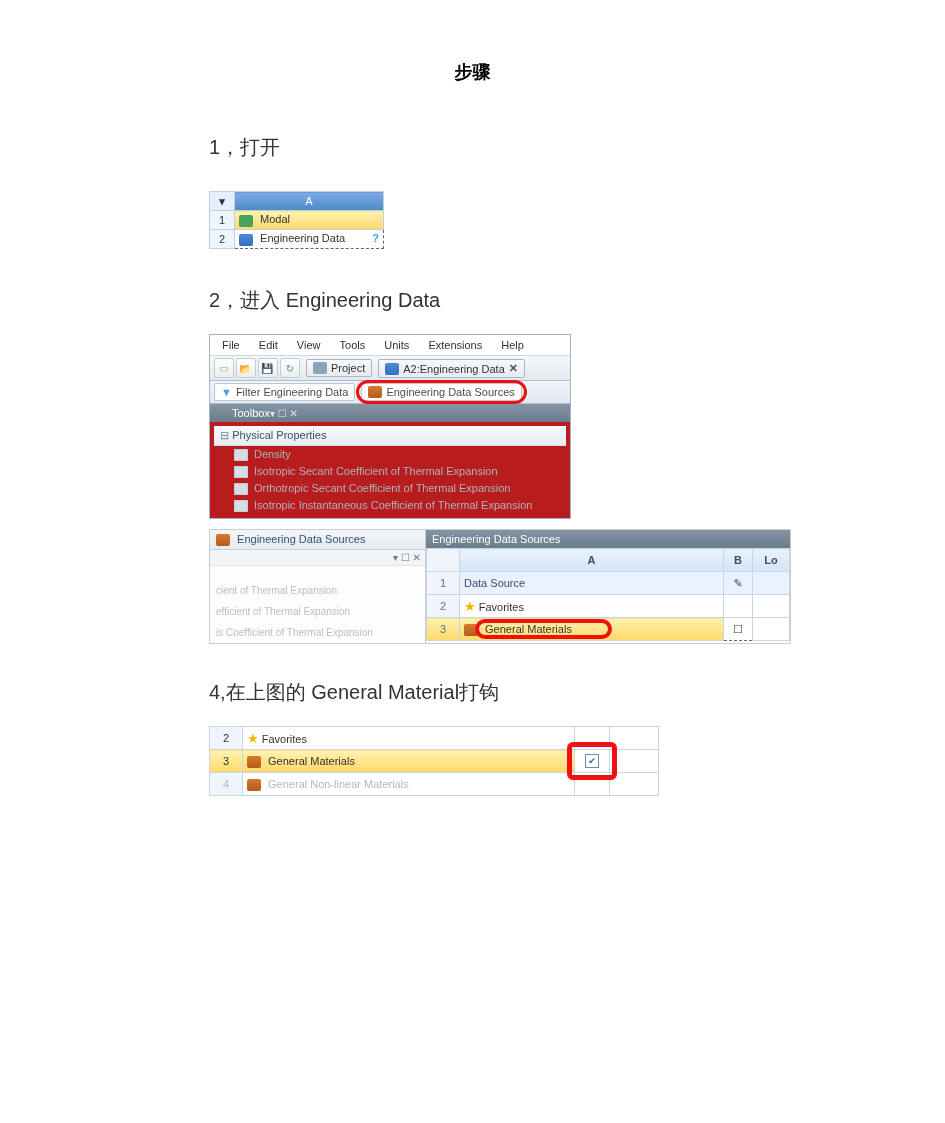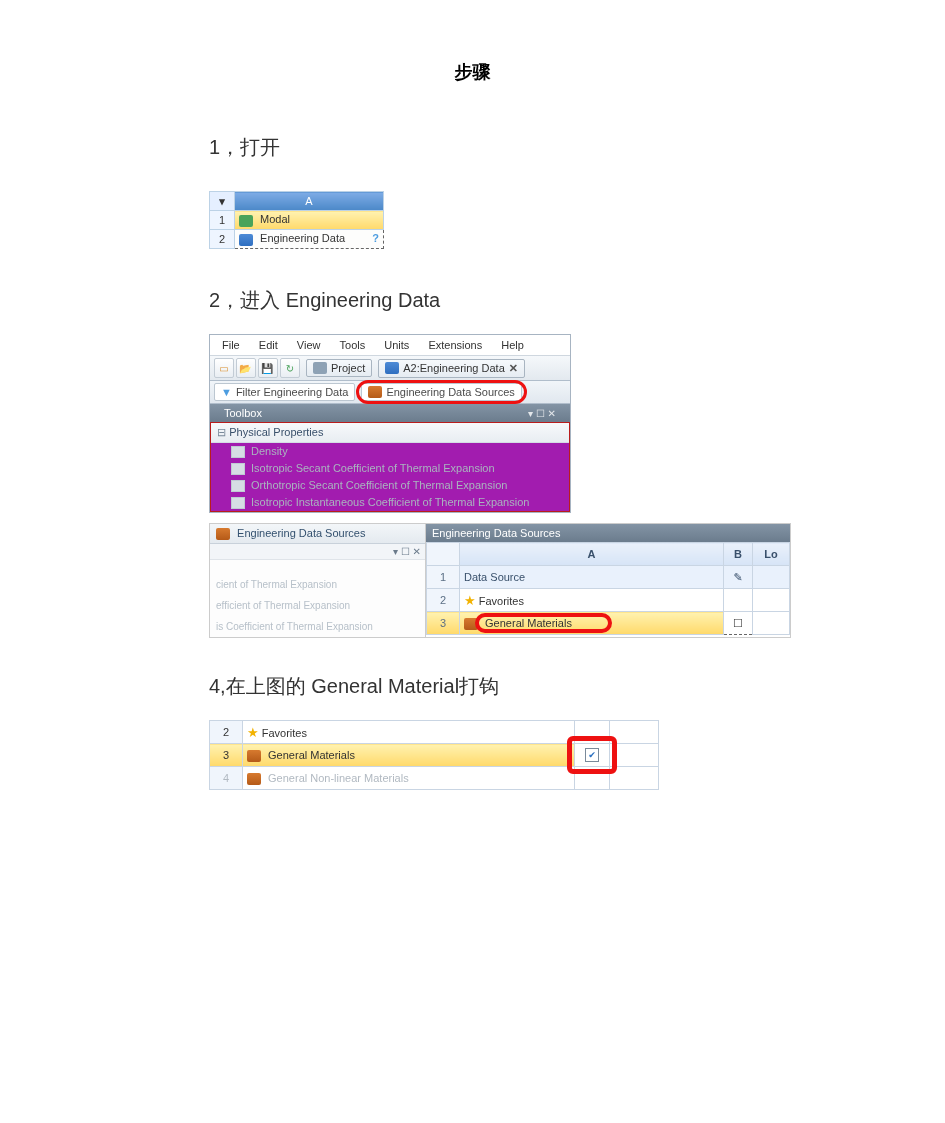--- a/index.html
+++ b/index.html
@@ -26,29 +26,29 @@
   .icn-books{background:linear-gradient(#d77a2f,#b55a18)}
   .icn-star{color:#f2b200;font-size:13px}
   .qmark{color:#4d9de0;font-weight:bold}
 
   
   .shot2{border:1px solid #a7b4c2;background:#e6e9ec;width:360px}
   .menubar{background:#fff;border-bottom:1px solid #cfd7df;padding:2px 4px}
   .menubar span{display:inline-block;padding:2px 8px;color:#333;font-size:11px}
   .toolbar{background:linear-gradient(#f5f8fb,#e3e9ef);border-bottom:1px solid #b0bdcb;padding:2px 4px;display:flex;align-items:center;gap:2px}
   .tbtn{width:18px;height:18px;border:1px solid #c3ccd5;background:linear-gradient(#fff,#e9eef3);border-radius:2px;display:inline-flex;align-items:center;justify-content:center;font-size:10px}
-  .tab{display:inline-flex;align-items:flex-start;padding:2px 6px;border:1px solid #a9b5c1;background:linear-gradient(#f6f9fc,#e6ecf2);border-radius:2px;margin-left:4px;font-size:11px}
+  .tab{display:inline-flex;align-items:flex-end;padding:2px 6px;border:1px solid #a9b5c1;background:linear-gradient(#f6f9fc,#e6ecf2);border-radius:2px;margin-left:4px;font-size:11px}
   .tab .x{margin-left:4px;font-weight:bold;color:#555}
   .tabbar2{background:linear-gradient(#f1f5f9,#e1e8ef);border-bottom:1px solid #b0bdcb;padding:2px 4px;display:flex;align-items:center;gap:6px}
   .filterchip{display:inline-flex;align-items:center;padding:2px 6px;border:1px solid #bcc7d1;background:#fff;border-radius:2px;font-size:11px;color:#4b4b4b}
   .filterchip.hl{position:relative}
   .red-ring{position:absolute;left:-6px;top:-4px;right:-6px;bottom:-4px;border:3px solid #e11;border-radius:14px;pointer-events:none}
-  .panelhead{background:linear-gradient(#8394a5,#6b7c8d);color:#fff;padding:3px 14px;display:flex;justify-content:space-between;align-items:center}
+  .panelhead{background:linear-gradient(#8394a5,#6b7c8d);color:#fff;padding:3px 22px;display:flex;justify-content:flex-start;align-items:center}
   .panelhead .ctrls{opacity:.8;font-size:10px}
-  .panelbody{background:#a21caf;border:1px solid #b91c1c;margin:0}
+  .panelbody{background:#b91c1c;border:4px solid #b91c1c;margin:0}
   .treehead{background:linear-gradient(#f7f9fb,#e8edf2);padding:3px 6px;border-bottom:1px solid #d5dde5;color:#39506b;font-size:11px}
   .treehead::before{content:"⊟ ";color:#7a8a9a}
   .treeitem{padding:2px 6px 2px 20px;color:#a9b4bf;font-size:11px}
   .treeitem::before{content:"";display:inline-block;width:12px;height:10px;background:#d6dde4;margin-right:6px;border:1px solid #c0cad4;vertical-align:middle}
 
   
   .shot3{display:flex;gap:0;width:580px;border:1px solid #ccc}
   .shot3 .left{width:215px;border-right:1px solid #ccc;background:#fdfdfd}
   .shot3 .lefthdr{background:linear-gradient(#f3f6f9,#e4eaef);padding:3px 6px;border-bottom:1px solid #c8d1da;color:#33506e;font-size:11px}
   .shot3 .subhdr{background:#f2f5f8;border-bottom:1px solid #dfe4e9;text-align:right;padding:2px 4px;color:#6b7b8b;font-size:10px}

